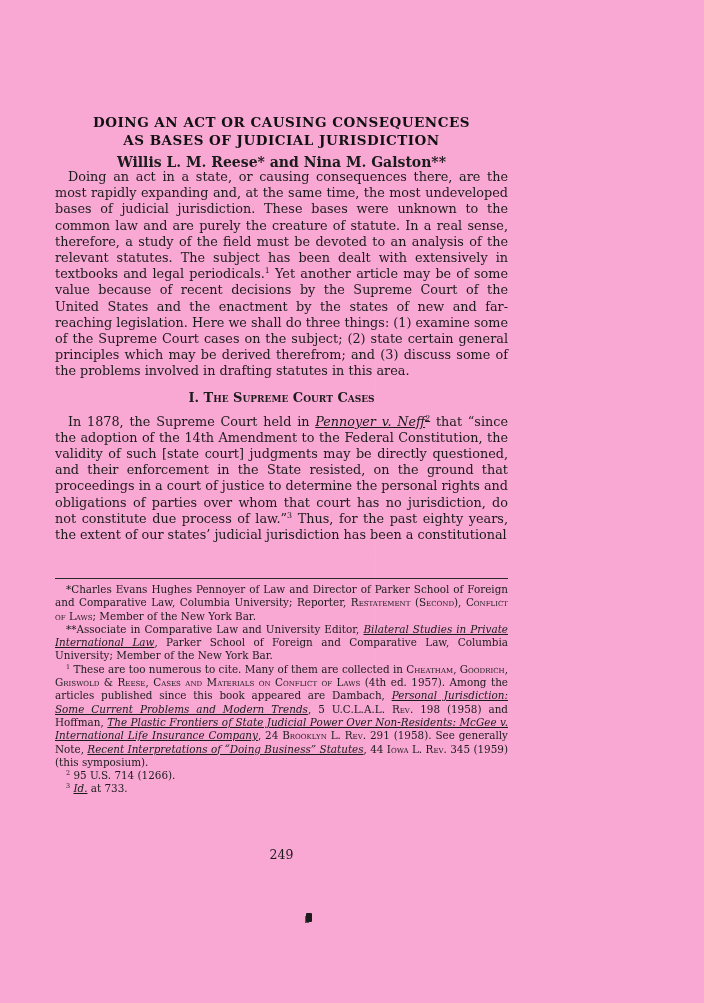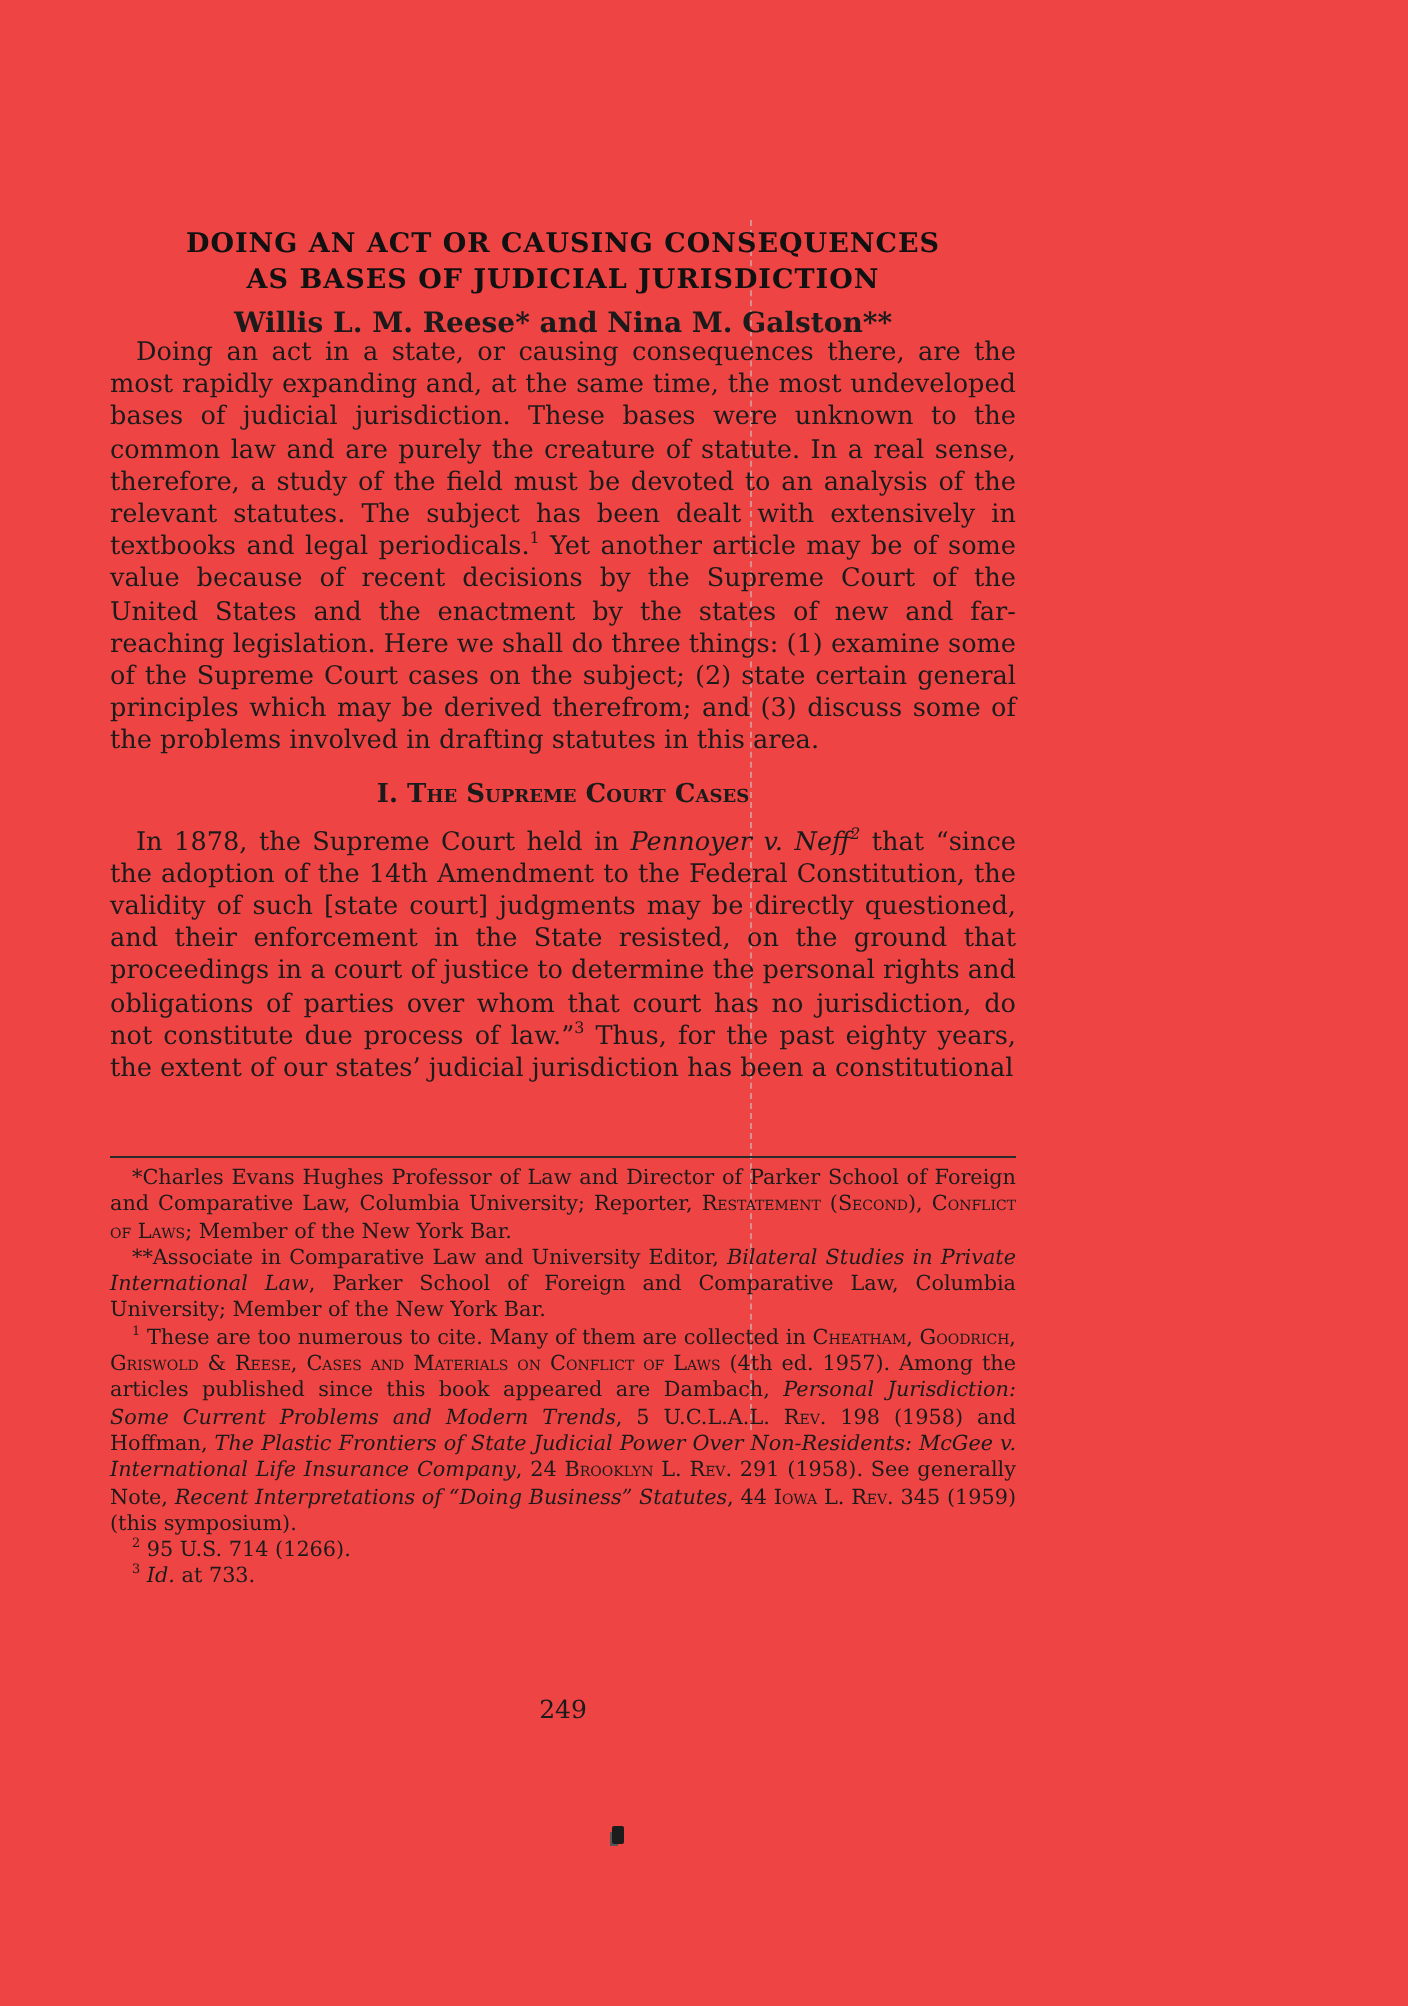--- a/index.html
+++ b/index.html
@@ -1,20 +1,20 @@
 <!DOCTYPE html>
 <html><head>
 <meta charset="utf-8">
 <style>
   html,body { margin:0; padding:0; background:#e8e8e8; }
   .page {
     position:relative;
     width:704px; height:1003px;
     margin:0 auto;
-    background:#ef4444;
+    background:#f9a8d4;
     font-family:"DejaVu Serif","Liberation Serif",serif;
     color:#1b1b1b;
     overflow:hidden;
   }
   .column {
     position:absolute;
     left:55px; top:113px;
     width:453px;
   }
   .title-line {
@@ -63,21 +63,21 @@
   p.fn-para { margin:0; text-indent:11px; }
   .page-number {
     position:absolute;
     left:55px; top:815px;
     width:453px;
     text-align:center;
     font-size:12.5px;
     margin-top:32px;
   }
   .sc  { font-variant:small-caps; }
-  .i   { font-style:italic; }
+  .i   { font-style:italic;text-decoration:underline; }
   .sup { vertical-align:super; font-size:0.62em; line-height:0; }
   .fold-line {
     position:absolute;
     left:375px; top:110px;
     height:605px; width:0;
     border-left:1px dashed #cbcbcb;
     opacity:0.55;
     pointer-events:none;
   }
   .ink-mark {
@@ -107,21 +107,21 @@
       <p class="body-para"><span>Doing an act in a state, or causing consequences there, are the most rapidly expanding and, at the same time, the most undeveloped bases of judicial jurisdiction. These bases were unknown to the common law and are purely the creature of statute. In a real sense, therefore, a study of the field must be devoted to an analysis of the relevant statutes. The subject has been dealt with extensively in textbooks and legal periodicals.</span><span class="sup">1</span><span> Yet another article may be of some value because of recent decisions by the Supreme Court of the United States and the enactment by the states of new and far-reaching legislation. Here we shall do three things: (1) examine some of the Supreme Court cases on the subject; (2) state certain general principles which may be derived therefrom; and (3) discuss some of the problems involved in drafting statutes in this area.</span></p>
 
       <div class="section-heading"><span>I. </span><span class="sc">The Supreme Court Cases</span></div>
 
       <p class="body-para"><span>In 1878, the Supreme Court held in </span><span class="i">Pennoyer v. Neff</span><span class="i sup">2</span><span> that “since the adoption of the 14th Amendment to the Federal Constitution, the validity of such [state court] judgments may be directly questioned, and their enforcement in the State resisted, on the ground that proceedings in a court of justice to determine the personal rights and obligations of parties over whom that court has no jurisdiction, do not constitute due process of law.”</span><span class="sup">3</span><span> Thus, for the past eighty years, the extent of our states’ judicial jurisdiction has been a constitutional</span></p>
     </div>
   </div>
 
   <div class="footnotes">
     <hr class="fn-rule">
-    <p class="fn-para"><span>*Charles Evans Hughes Professor of Law and Director of Parker School of Foreign and Comparative Law, Columbia University; Reporter, </span><span class="sc">Restatement (Second), Conflict of Laws</span><span>; Member of the New York Bar.</span></p>
+    <p class="fn-para"><span>*Charles Evans Hughes Pennoyer of Law and Director of Parker School of Foreign and Comparative Law, Columbia University; Reporter, </span><span class="sc">Restatement (Second), Conflict of Laws</span><span>; Member of the New York Bar.</span></p>
     <p class="fn-para"><span>**Associate in Comparative Law and University Editor, </span><span class="i">Bilateral Studies in Private International Law</span><span>, Parker School of Foreign and Comparative Law, Columbia University; Member of the New York Bar.</span></p>
     <p class="fn-para"><span class="sup">1</span><span> These are too numerous to cite. Many of them are collected in </span><span class="sc">Cheatham, Goodrich, Griswold &amp; Reese, Cases and Materials on Conflict of Laws</span><span> (4th ed. 1957). Among the articles published since this book appeared are Dambach, </span><span class="i">Personal Jurisdiction: Some Current Problems and Modern Trends</span><span>, 5 U.C.L.A.L. </span><span class="sc">Rev.</span><span> 198 (1958) and Hoffman, </span><span class="i">The Plastic Frontiers of State Judicial Power Over Non-Residents: McGee v. International Life Insurance Company</span><span>, 24 </span><span class="sc">Brooklyn</span><span> L. </span><span class="sc">Rev.</span><span> 291 (1958). See generally Note, </span><span class="i">Recent Interpretations of “Doing Business” Statutes</span><span>, 44 </span><span class="sc">Iowa</span><span> L. </span><span class="sc">Rev.</span><span> 345 (1959) (this symposium).</span></p>
     <p class="fn-para"><span class="sup">2</span><span> 95 U.S. 714 (1266).</span></p>
     <p class="fn-para"><span class="sup">3</span><span> </span><span class="i">Id.</span><span> at 733.</span></p>
   </div>
 
   <div class="page-number">249</div>
 
   <div class="ink-mark"></div>
 

